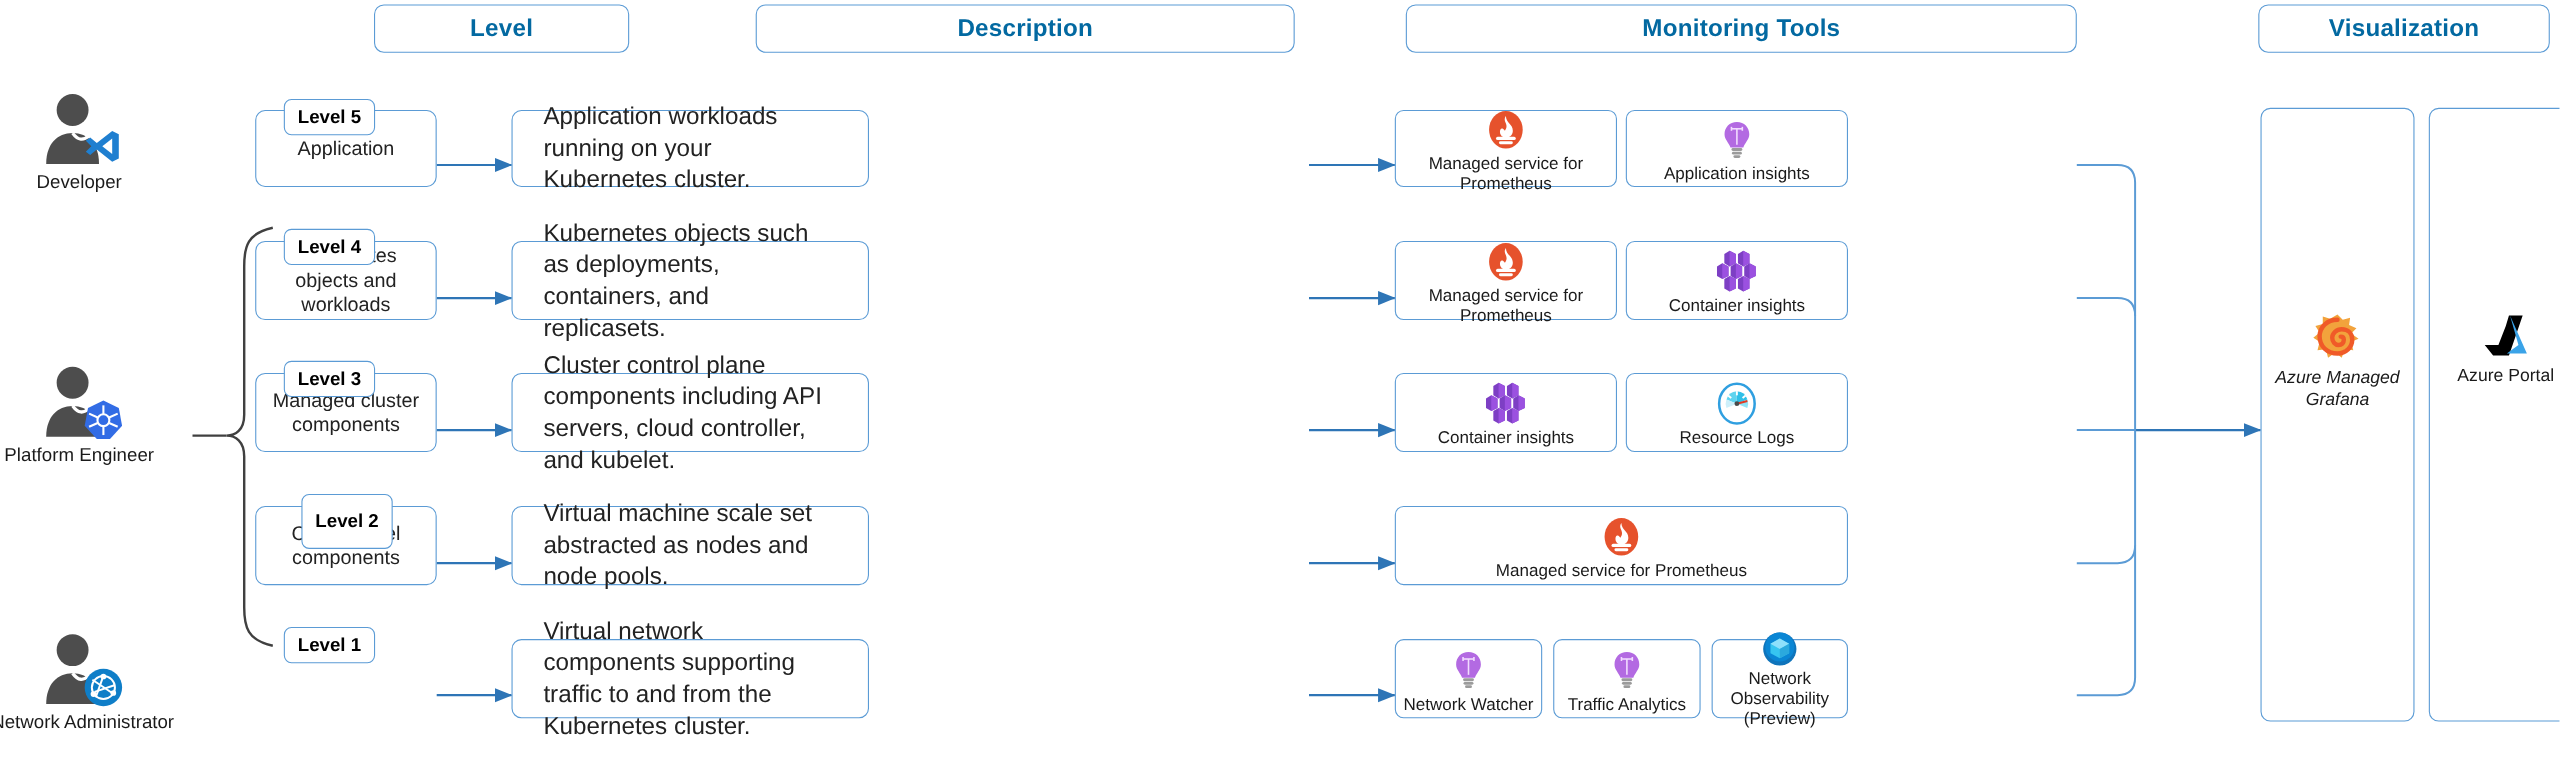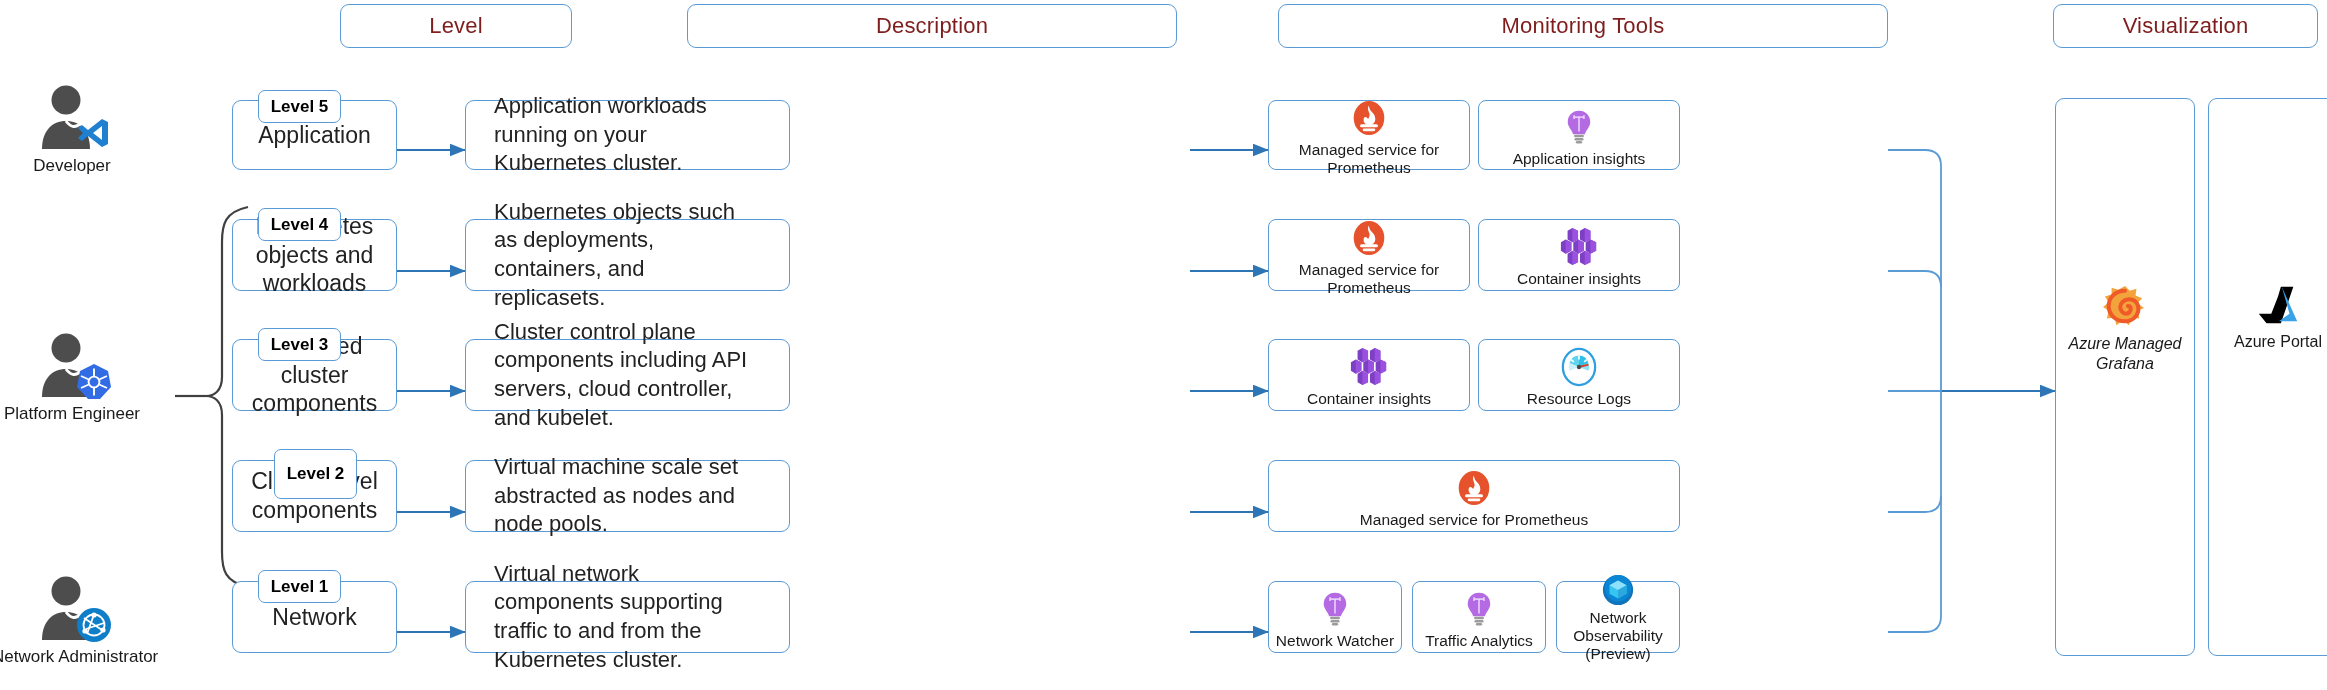--- a/index.html
+++ b/index.html
@@ -23,27 +23,27 @@
     box-sizing:border-box;
     background:#ffffff;
     border:1.6px solid #5b9bd5;
     border-radius:9px;
     display:flex;
     align-items:center;
     justify-content:center;
     text-align:center;
   }
   .hdr{
-    font-weight:normal;
+    font-weight:bold;
     font-size:22px;
-    color:#7f1d1d;
+    color:#0369a1;
     letter-spacing:.2px;
   }
   .levelbox{
-    font-size:23px;
+    font-size:18px;
     color:#222;
     line-height:1.25;
     padding:4px 14px;
   }
   .badge{
     position:absolute;
     box-sizing:border-box;
     background:#ffffff;
     border:1.6px solid #5b9bd5;
     border-radius:7px;
@@ -419,23 +419,20 @@
         <rect x="10" y="27" width="20" height="3.4" rx="1.7" fill="#ffffff"></rect>
         <rect x="13" y="31.6" width="14" height="3" rx="1.5" fill="#ffffff"></rect>
       </svg>
     </div>
     <div class="tlabel">Managed service for Prometheus</div>
   </div>
 
   <div class="badge" style="left:258px;top:570px;width:83px;height:33px;">
     <span>Level 1</span>
   </div>
-  <div class="box levelbox" style="left:232px;top:581px;width:165px;height:72px;">
-    <span>Network</span>
-  </div>
   <div class="box descbox" style="left:465px;top:581px;width:325px;height:72px;">
     <span>Virtual network components supporting traffic to and from the Kubernetes cluster.</span>
   </div>
   <div class="tool" style="left:1268px;top:581px;width:134px;height:72px;">
     <div class="ico">
       <svg width="30" height="36" viewBox="0 0 30 40">
         <path d="M15 2 C7.5 2 2.5 7.5 2.5 14.5 C2.5 20 7 23 8.5 28 H21.5 C23 23 27.5 20 27.5 14.5 C27.5 7.5 22.5 2 15 2 Z" fill="#b36ae2"></path>
         <g stroke="#f2dcff" stroke-width="1.6" fill="none">
           <line x1="9.5" y1="9" x2="20.5" y2="9"></line>
           <line x1="9.5" y1="7" x2="9.5" y2="11"></line>

